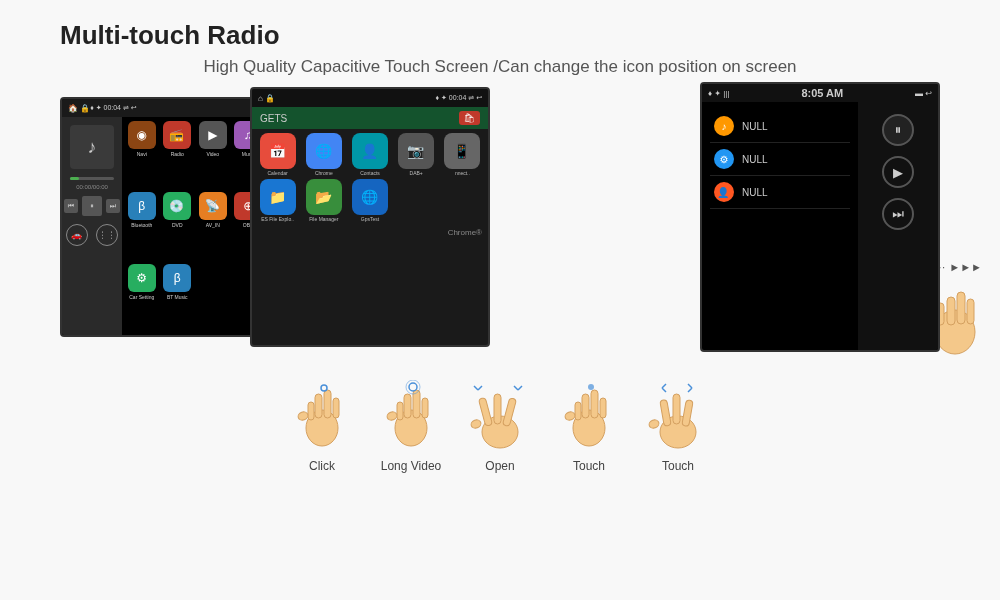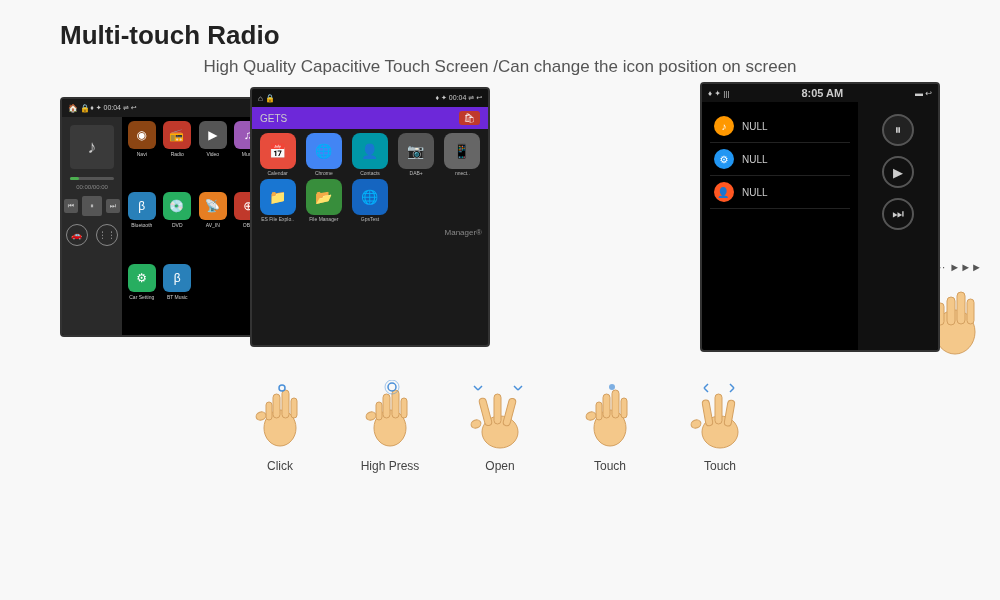--- a/index.html
+++ b/index.html
@@ -203,21 +203,21 @@
       height: 18px;
       display: flex;
       align-items: center;
       justify-content: space-between;
       padding: 0 6px;
       font-size: 8px;
       color: #ccc;
     }
 
     .widgets-header {
-      background: #6d28d9;
+      background: #14532d;
       padding: 4px 8px;
       font-size: 10px;
       color: #ccc;
       display: flex;
       justify-content: space-between;
       align-items: center;
     }
 
     .app-grid-2 {
       display: grid;
@@ -346,21 +346,21 @@
       display: flex;
       align-items: center;
       gap: 2px;
     }
 
     
     .gestures-section {
       display: flex;
       justify-content: center;
       align-items: flex-start;
-      gap: 40px;
+      gap: 19px;
       padding: 8px 60px 0;
       margin-top: 10px;
     }
 
     .gesture-item {
       display: flex;
       flex-direction: column;
       align-items: center;
       gap: 4px;
     }
@@ -506,21 +506,21 @@
         </div>
         <div style="display:flex;flex-direction:column;align-items:center;">
           <div class="app-icon-2" style="background:#388E3C;">📂</div>
           <span class="app-label-2">File Manager</span>
         </div>
         <div style="display:flex;flex-direction:column;align-items:center;">
           <div class="app-icon-2" style="background:#1565C0;">🌐</div>
           <span class="app-label-2">GpsTest</span>
         </div>
       </div>
-      <div class="navifly-logo" style="text-align:right;padding:2px 6px;font-size:8px;color:#888;">Manager®</div>
+      <div class="navifly-logo" style="text-align:right;padding:2px 6px;font-size:8px;color:#888;">Chrome®</div>
     </div>
 
     <div class="screen-3">
       <div class="status-bar">
         <span style="font-size:8px;">♦ ✦ |||</span>
         <span style="font-size:11px;font-weight:bold;">8:05 AM</span>
         <span style="font-size:8px;">▬ ↩</span>
       </div>
       <div class="screen-3-content">
         <div class="null-list">
@@ -598,21 +598,21 @@
             <rect x="29" y="10" width="7" height="28" rx="3.5"></rect>
             <rect x="38" y="18" width="6" height="20" rx="3"></rect>
             <rect x="13" y="22" width="6" height="18" rx="3"></rect>
             <ellipse cx="8" cy="36" rx="5" ry="4" transform="rotate(-20 8 36)"></ellipse>
           </g>
 
           <circle cx="29" cy="7" r="4" fill="none" stroke="#4a90d9" stroke-width="1.5"></circle>
           <circle cx="29" cy="7" r="7" fill="none" stroke="#4a90d9" stroke-width="1" opacity="0.5"></circle>
         </svg>
       </div>
-      <span class="gesture-label">High Press</span>
+      <span class="gesture-label">Long Video</span>
     </div>
 
     <div class="gesture-item">
       <div class="gesture-hand">
         <svg width="65" height="70" viewBox="0 0 65 70">
 
           <g fill="#f4c88a" stroke="#d4a060" stroke-width="1">
             <ellipse cx="32" cy="52" rx="18" ry="16"></ellipse>
 
             <rect x="14" y="18" width="7" height="28" rx="3.5" transform="rotate(-15 17 32)"></rect>

